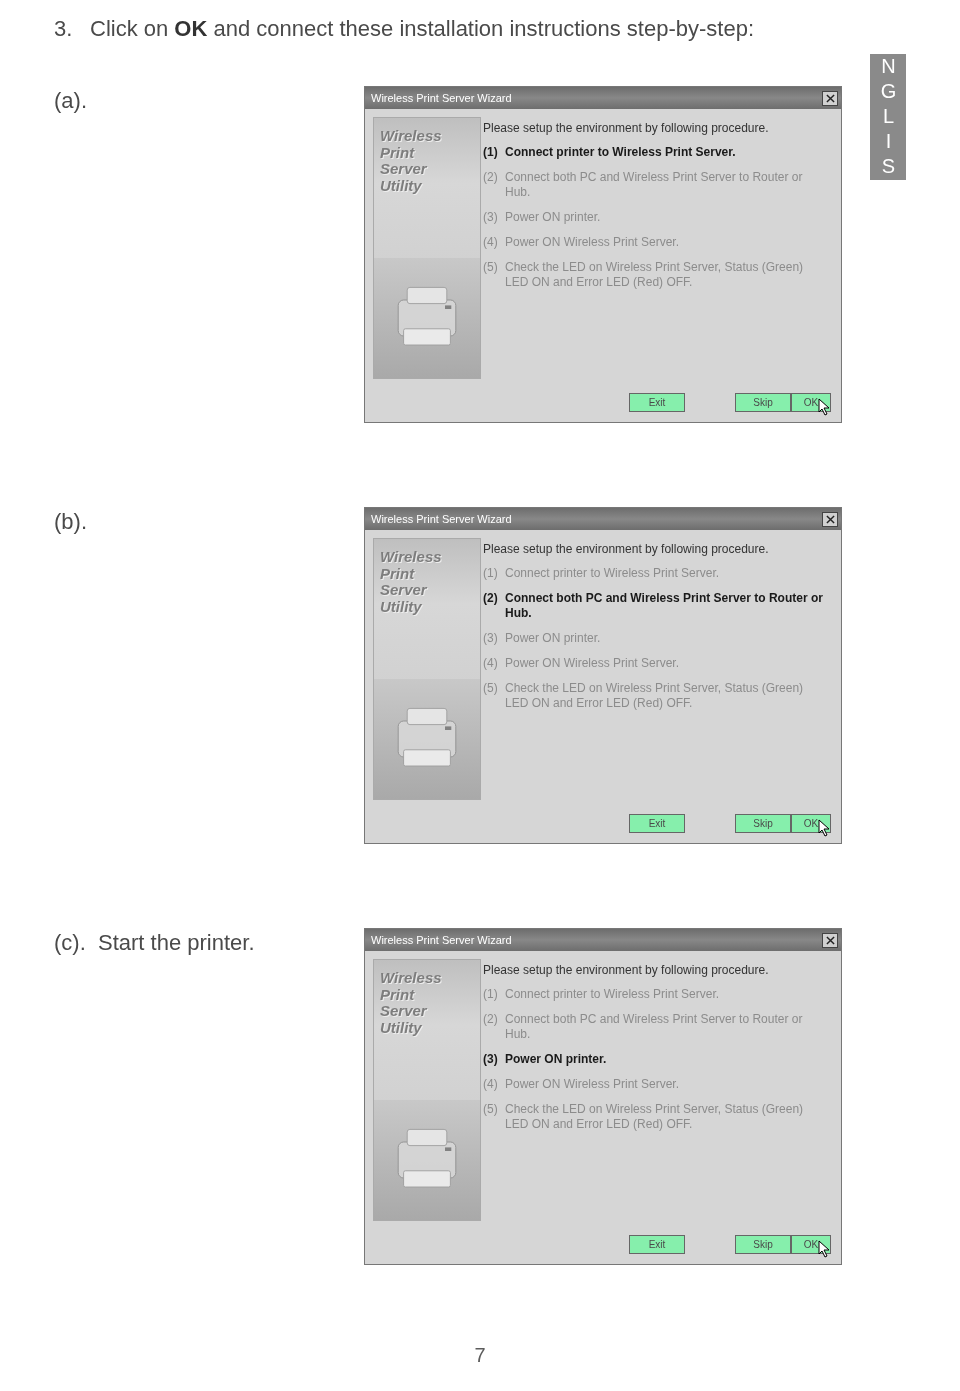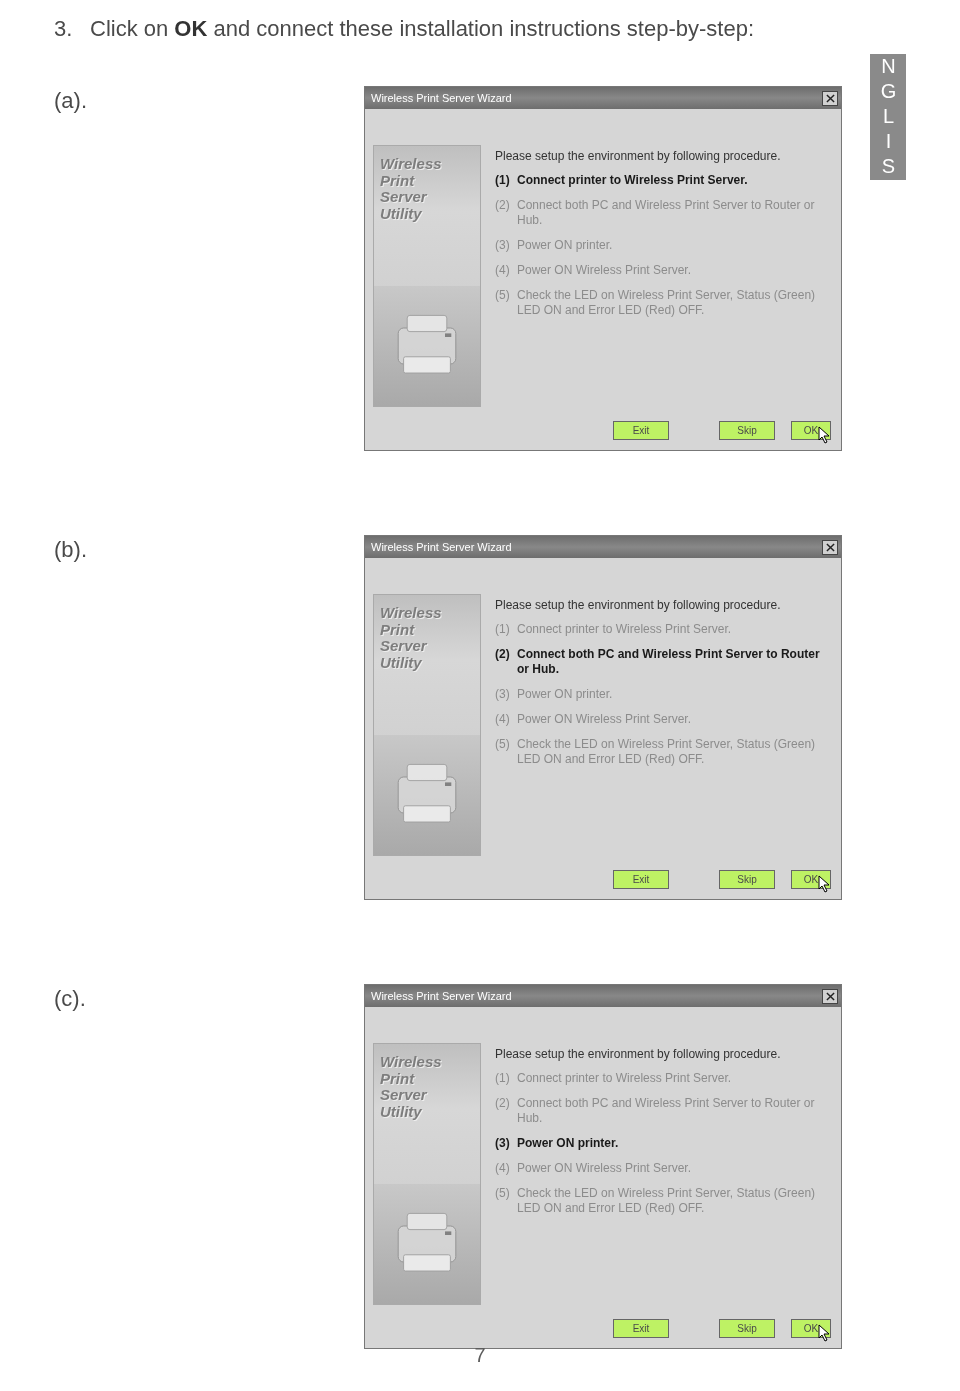--- a/index.html
+++ b/index.html
@@ -88,22 +88,21 @@
     background: #d0d0d0;
     border: 1px solid #444;
     display: flex; align-items: center; justify-content: center;
   }
   .titlebar .close svg { width: 9px; height: 9px; }
 
   .dialog-body {
     display: flex;
     align-items: stretch;
     padding: 8px;
-    gap: 14px;
-    margin-top: 28px;
+    gap: 2px;
   }
   .sidebar {
     width: 108px;
     flex: none;
     background: linear-gradient(#bfbfbf, #d7d7d7 25%, #d0d0d0 60%, #b5b5b5);
     border: 1px solid #aaa;
     position: relative;
   }
   .side-text {
     padding: 10px 0 0 6px;
@@ -149,26 +148,26 @@
   .step .sn { width: 22px; flex: none; }
   .step .stext { flex: 1; }
   .step.active { color: #1a1a1a; font-weight: bold; }
 
   .button-row {
     display: flex;
     justify-content: flex-end;
     gap: 50px;
     padding: 6px 10px 10px 10px;
   }
-  .button-row .left-group { display: flex; gap: 16px; }
+  .button-row .left-group { display: flex; gap: 0; }
   .btn {
     width: 56px;
     height: 19px;
     font-size: 10px;
-    background: #bef264;
+    background: #86efac;
     border: 1px solid #666;
     display: flex;
     align-items: center;
     justify-content: center;
     cursor: default;
   }
   .btn.narrow { width: 40px; }
   .cursor {
     position: absolute;
     bottom: 6px;
@@ -334,20 +333,21 @@
       </div>
       <svg class="cursor" viewBox="0 0 14 18">
         <path d="M1 1 L1 14 L4 11 L7 17 L9 16 L6 10 L11 10 Z" fill="#fff" stroke="#000" stroke-width="1"></path>
       </svg>
     </div>
   </div>
 
   <div class="section">
     <div class="caption">
       <span class="lbl">(c).</span>
+      <span class="ctext">Start the printer.</span>
     </div>
     <div class="dialog">
       <div class="titlebar">
         <span class="title">Wireless Print Server Wizard</span>
         <span class="close">
           <svg viewBox="0 0 10 10">
               <path d="M1 1 L9 9 M9 1 L1 9" stroke="#222" stroke-width="1.6" fill="none"></path>
             </svg>
         </span>
       </div>

